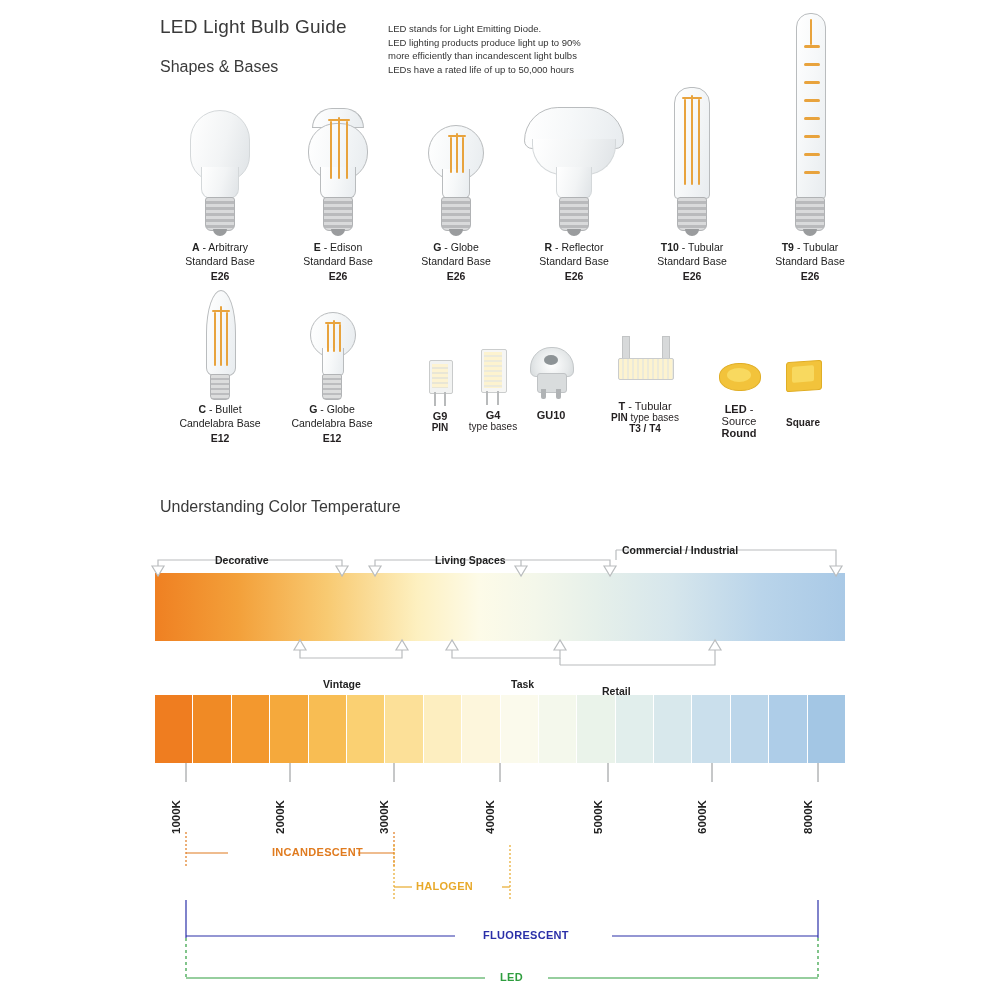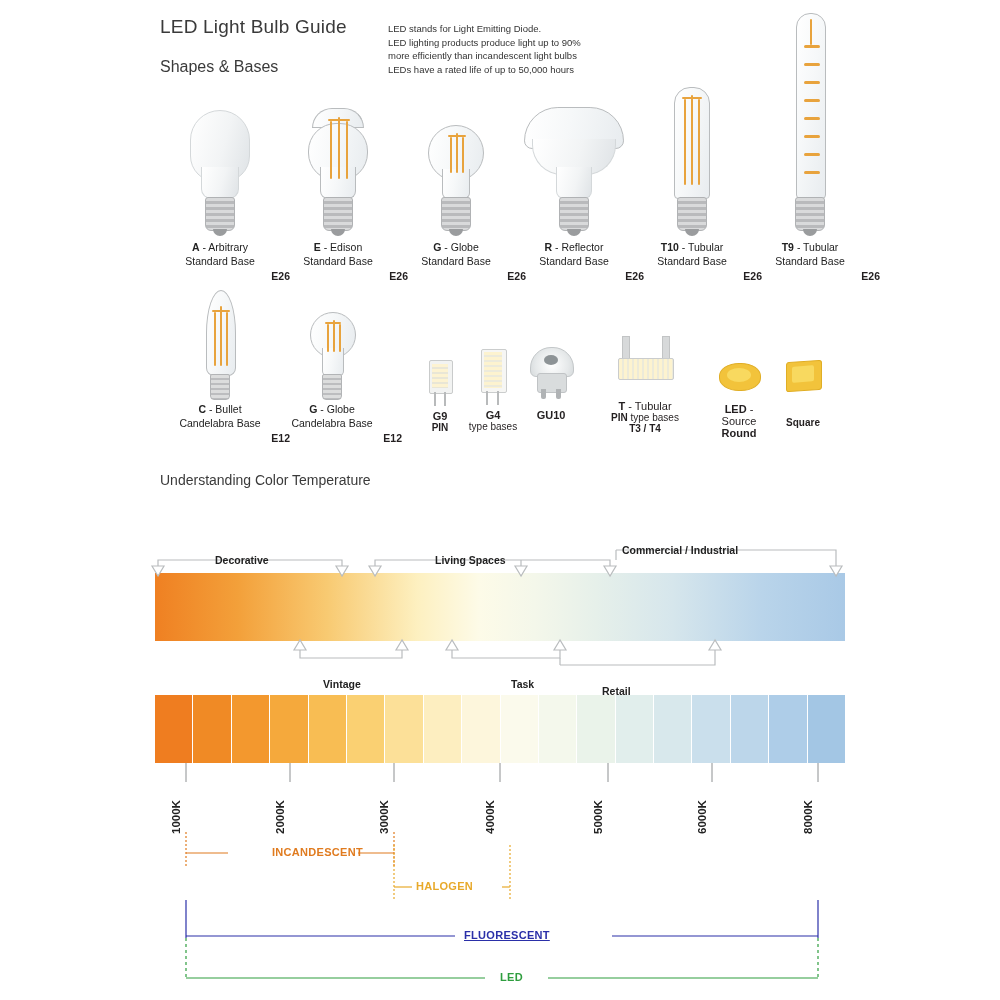--- a/index.html
+++ b/index.html
@@ -39,22 +39,22 @@
   #intro {
     position: absolute;
     left: 388px; top: 22px;
     font-size: 9.5px;
     line-height: 13.5px;
     color: #333;
     width: 260px;
   }
   #color-temp-title {
     position: absolute;
-    left: 160px; top: 472px;
-    font-size: 14px;
+    left: 160px; top: 498px;
+    font-size: 16px;
     color: #3a3a3a;
   }
 
   
   .bulb-cell {
     position: absolute;
     width: 140px;
     text-align: center;
   }
   .bulb-art {
@@ -65,21 +65,20 @@
   .bulb-caption {
     font-size: 10.5px;
     line-height: 14px;
     color: #222;
   }
   .bulb-caption .code { font-weight: bold; }
   .base-code {
     font-size: 10.5px;
     font-weight: bold;
     margin-top: 2px;
-    text-align: right;
   }
 
   
   .glass {
     position: absolute;
     border: 1.2px solid #b9bcbe;
     background: linear-gradient(100deg,#ffffff 0%,#f6f8f9 45%,#e8ecef 100%);
     box-sizing: border-box;
   }
   .frosted {
@@ -521,16 +520,16 @@
   <div class="k-label" style="left:182px; top:822px;">1000K</div>
   <div class="k-label" style="left:286px; top:822px;">2000K</div>
   <div class="k-label" style="left:390px; top:822px;">3000K</div>
   <div class="k-label" style="left:496px; top:822px;">4000K</div>
   <div class="k-label" style="left:604px; top:822px;">5000K</div>
   <div class="k-label" style="left:708px; top:822px;">6000K</div>
   <div class="k-label" style="left:814px; top:822px;">8000K</div>
 
   <div class="tech-label" id="label-incandescent" style="left:232px; top:846px;">INCANDESCENT</div>
   <div class="tech-label" id="label-halogen" style="left:416px; top:880px;">HALOGEN</div>
-  <div class="tech-label" id="label-fluorescent" style="left:464px; top:929px;text-decoration:underline;">FLUORESCENT</div>
+  <div class="tech-label" id="label-fluorescent" style="left:483px; top:929px;">FLUORESCENT</div>
   <div class="tech-label" id="label-led" style="left:500px; top:971px;">LED</div>
 
 </div>
 
 </body></html>

